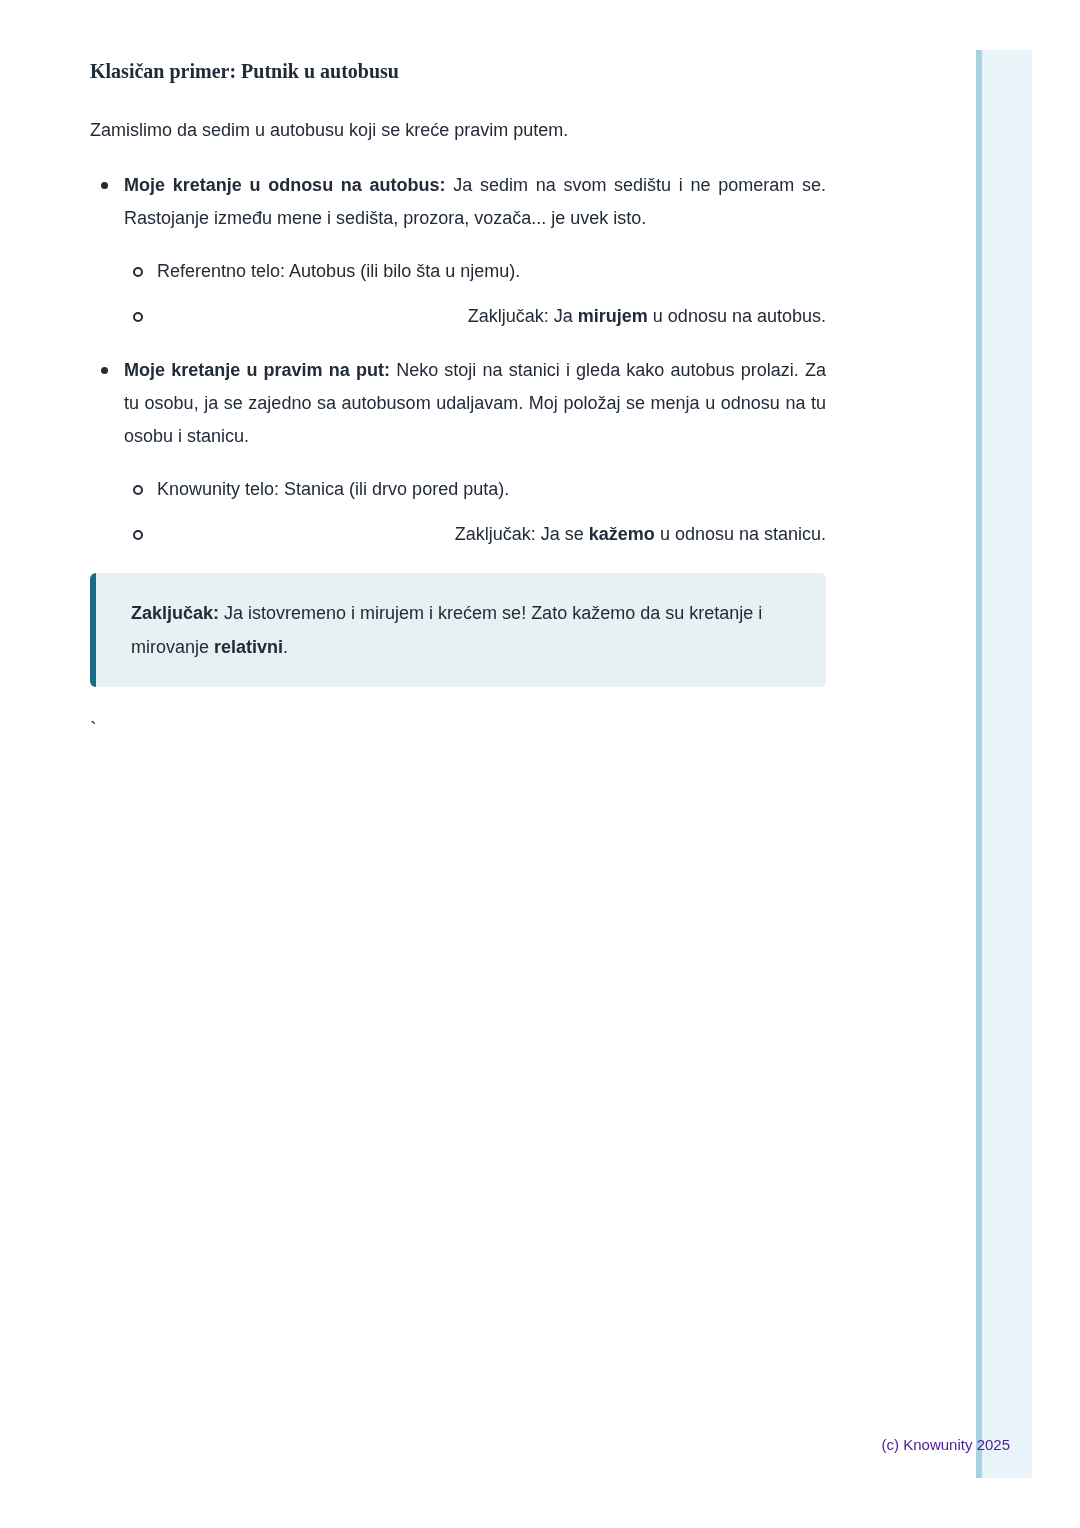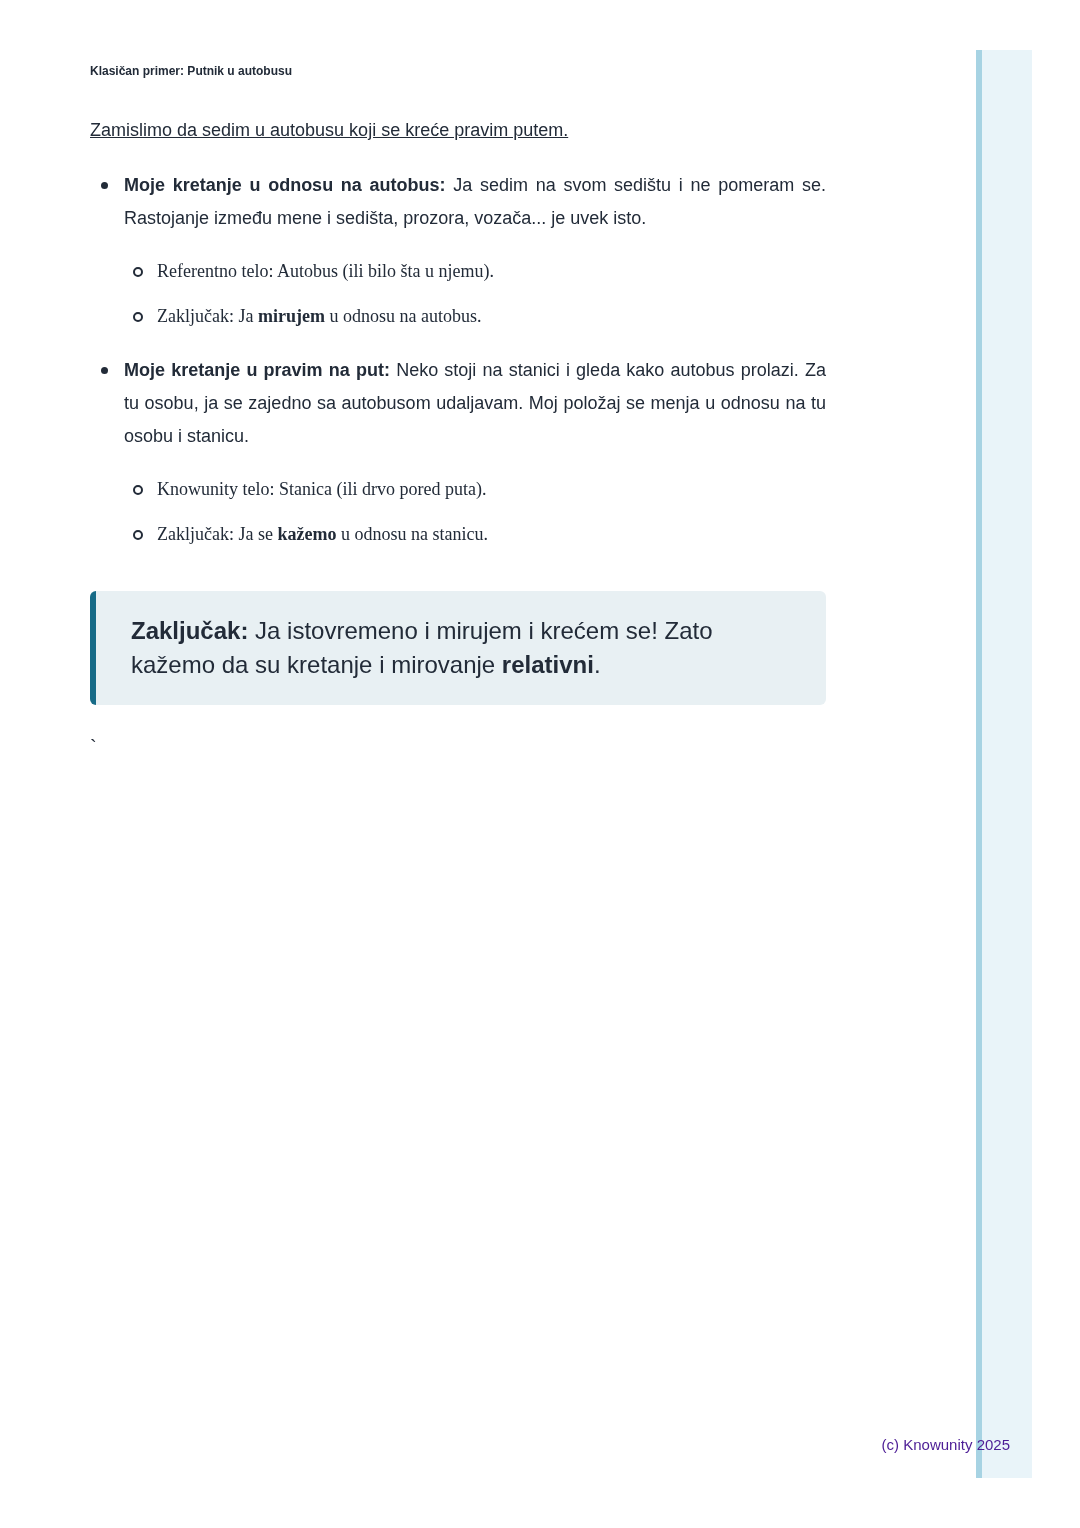--- a/index.html
+++ b/index.html
@@ -25,32 +25,32 @@
 
   
   .content {
     position: absolute;
     left: 90px;
     top: 57px;
     width: 736px;
   }
 
   h1.doc-heading {
-    font-size: 12px;
+    font-size: 20px;
     font-weight: bold;
     line-height: 28px;
     color: #222b38;
     margin-bottom: 31px;
+    font-family: Liberation Serif, serif;
   }
 
   p.intro {
     font-size: 18px;
     line-height: 28px;
     margin-bottom: 25px;
-    text-decoration: underline;
   }
 
   ul { list-style: none; }
 
   ul.top-list > li {
     position: relative;
     padding-left: 34px;
     font-size: 18px;
     line-height: 33px;
     text-align: justify;
@@ -71,44 +71,43 @@
     margin-top: 20px;
     text-align: left;
   }
   ul.sub-list > li {
     position: relative;
     padding-left: 33px;
     font-size: 18px;
     line-height: 33px;
     margin-bottom: 12px;
     text-align: left;
-    font-family: Liberation Serif, serif;
   }
-  ul.sub-list > li:last-child { margin-bottom: 0; }
+  ul.sub-list > li:last-child { margin-bottom: 0; text-align: right; }
   ul.sub-list > li::before {
     content: "";
     position: absolute;
     left: 9px;
     top: 12px;
     width: 6px;
     height: 6px;
     border-radius: 50%;
     background: transparent;
     border: 2px solid #222b38;
   }
 
   .bold { font-weight: bold; }
 
   .callout {
-    margin-top: 40px;
+    margin-top: 22px;
     background: #e8f0f3;
     border-left: 6px solid #176b87;
     border-radius: 6px;
     padding: 23px 30px 23px 35px;
-    font-size: 24px;
+    font-size: 18px;
     line-height: 34px;
     width: 736px;
   }
 
   .stray {
     margin-top: 32px;
     font-size: 20px;
     line-height: 20px;
     color: #222b38;
   }

